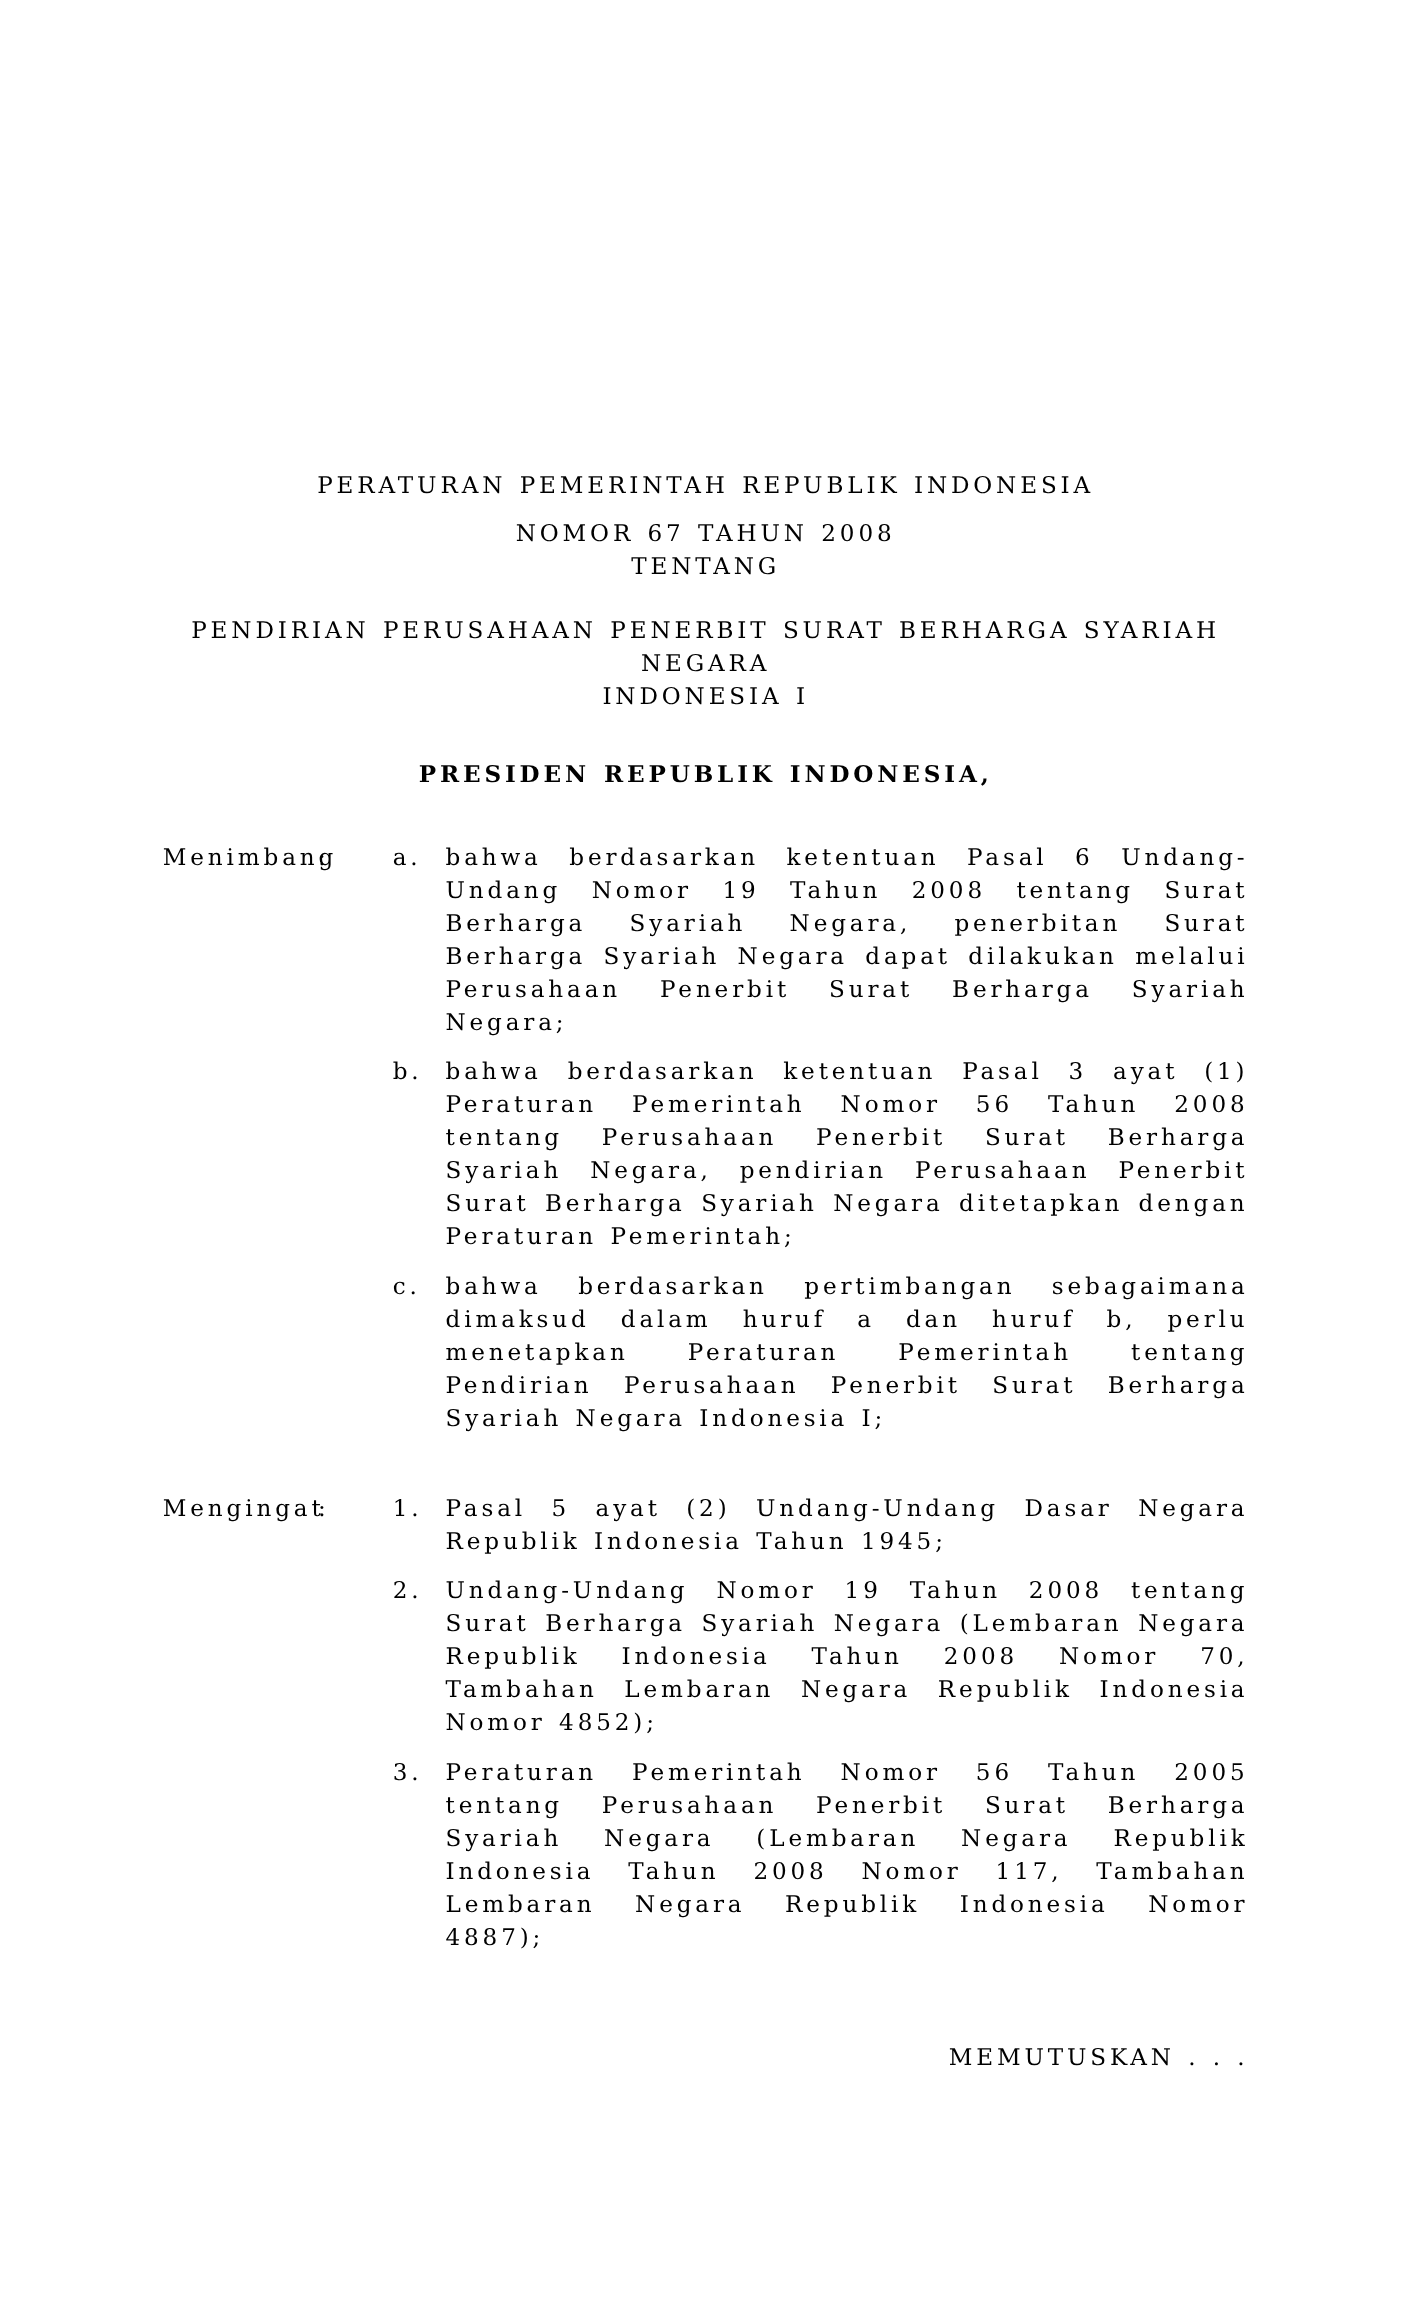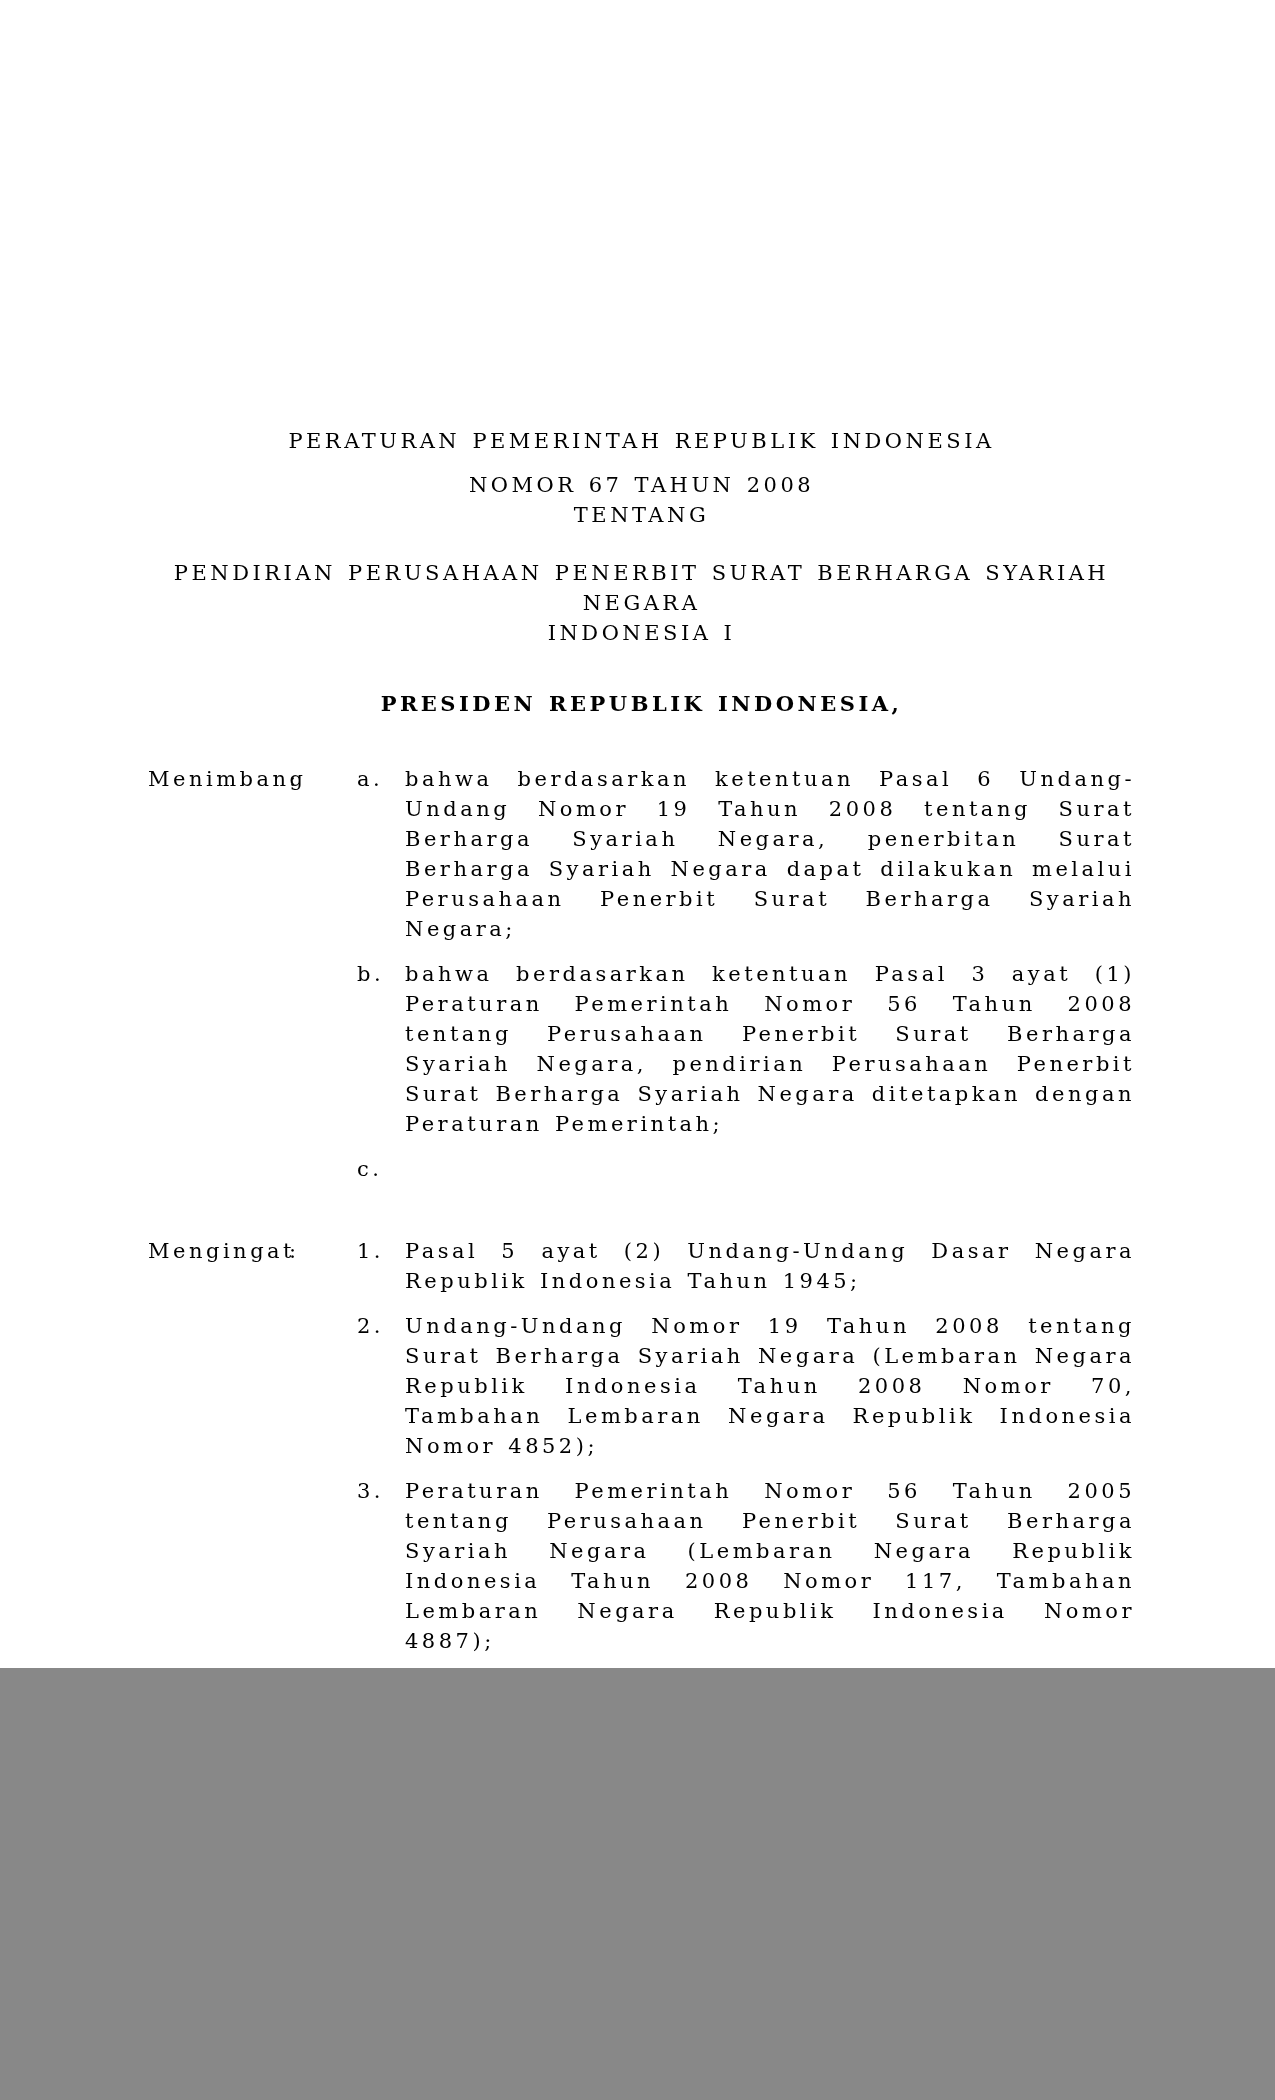--- a/index.html
+++ b/index.html
@@ -3,21 +3,21 @@
 <meta charset="utf-8">
 <style>
   html, body {
     margin: 0;
     padding: 0;
     background: #888;
   }
   .page {
     position: relative;
     width: 1275px;
-    height: 1668px;
+    height: 2100px;
     margin: 0 auto;
     background: var(--page-bg, #ffffff);
     color: var(--text-color, #000000);
     font-family: "DejaVu Serif", "Liberation Serif", serif;
     font-size: 21px;
     line-height: 30px;
     letter-spacing: 3.5px;
     word-spacing: 2px;
     overflow: hidden;
   }
@@ -89,20 +89,21 @@
       <div class="row">
         <span class="label"></span>
         <span class="colon"></span>
         <span class="marker">b.</span>
         <span class="body">bahwa berdasarkan ketentuan Pasal 3 ayat (1) Peraturan Pemerintah Nomor 56 Tahun 2008 tentang Perusahaan Penerbit Surat Berharga Syariah Negara, pendirian Perusahaan Penerbit Surat Berharga Syariah Negara ditetapkan dengan Peraturan Pemerintah;</span>
       </div>
       <div class="row">
         <span class="label"></span>
         <span class="colon"></span>
         <span class="marker">c.</span>
+        <span class="body">bahwa berdasarkan pertimbangan sebagaimana dimaksud dalam huruf a dan huruf b, perlu menetapkan Peraturan Pemerintah tentang Pendirian Perusahaan Penerbit Surat Berharga Syariah Negara Indonesia I;</span>
       </div>
     </div>
 
     <div class="section-mengingat">
       <div class="row">
         <span class="label">Mengingat</span>
         <span class="colon">:</span>
         <span class="marker">1.</span>
         <span class="body">Pasal 5 ayat (2) Undang-Undang Dasar Negara Republik Indonesia Tahun 1945;</span>
       </div>

